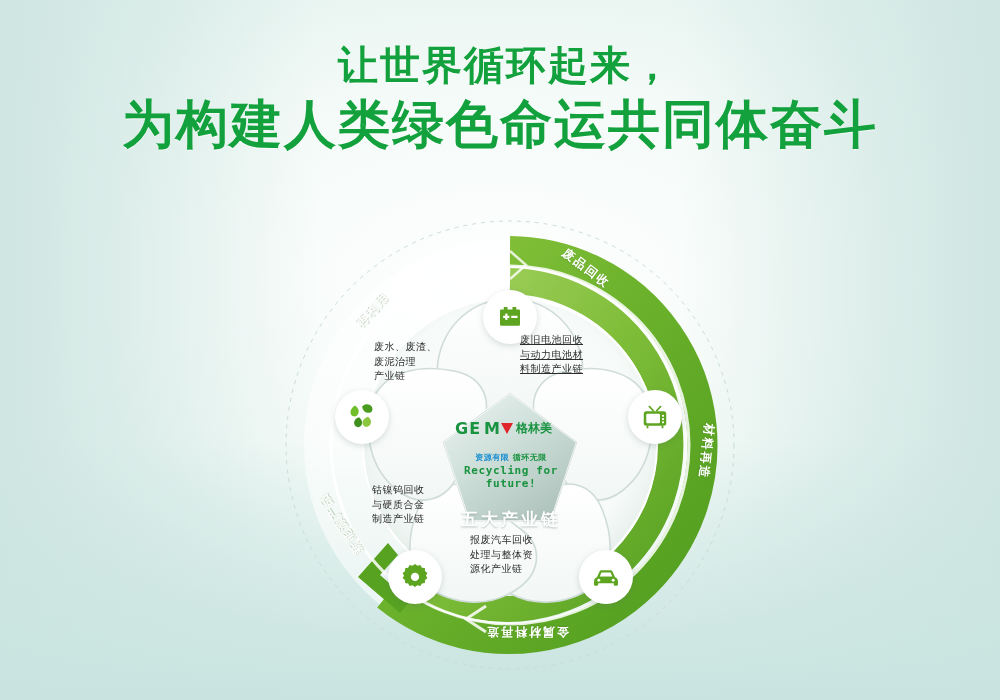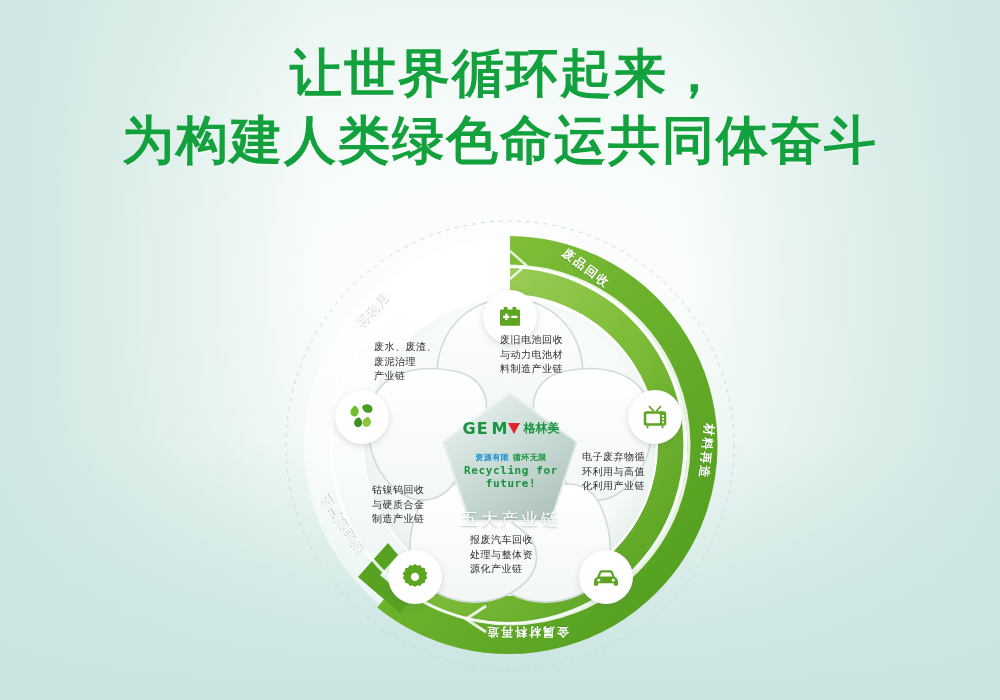--- a/index.html
+++ b/index.html
@@ -15,51 +15,51 @@
     background:linear-gradient(90deg,#cfe6e2 0%, rgba(207,230,226,0) 100%);}
   .bg-tint-r{position:absolute;right:0;top:0;width:320px;height:700px;
     background:linear-gradient(270deg,#cfe6e2 0%, rgba(207,230,226,0) 100%);}
   .bg-tint-b{position:absolute;left:0;bottom:0;width:1000px;height:260px;
     background:linear-gradient(0deg,#c9e4e0 0%, rgba(201,228,224,0) 100%);}
 
   
   .title{position:absolute;left:0;top:40px;width:1000px;text-align:center;
     color:#12a13c;font-weight:bold;letter-spacing:2px;line-height:1.28;
     text-shadow:0 1px 0 rgba(255,255,255,.7);}
-  .title .l1{font-size:52px;display:block;padding-left:12px;}
+  .title .l1{font-size:40px;display:block;padding-left:12px;}
   .title .l2{font-size:52px;display:block;}
 
   
   .diagram{position:absolute;left:280px;top:215px;width:460px;height:460px;}
   .diagram svg{display:block;}
 
   .cn{font-family:"DejaVu Sans","Liberation Sans",sans-serif;}
 
   
   .tblock{position:absolute;color:#2d2d2d;font-size:10px;line-height:1.45;
     font-family:"DejaVu Sans","Liberation Sans",sans-serif;text-align:left;
     letter-spacing:.5px;}
-  .tb-battery{left:220px;top:118px;width:116px;}
+  .tb-battery{left:240px;top:118px;width:116px;text-decoration:underline;}
   .tb-ewaste {left:302px;top:235px;width:96px;}
   .tb-car    {left:190px;top:318px;width:112px;}
   .tb-alloy  {left:92px;top:268px;width:104px;}
   .tb-waste  {left:94px;top:125px;width:104px;}
 
   .center-logo{position:absolute;left:175px;top:206px;width:112px;text-align:center;}
-  .logo-row{display:flex;align-items:center;justify-content:center;gap:3px;height:15px;}
+  .logo-row{display:flex;align-items:center;gap:3px;height:15px;}
   .logo-gem{font-size:16px;font-weight:bold;color:#19933f;letter-spacing:1px;
      font-family:"DejaVu Sans","Liberation Sans",sans-serif;}
   .logo-tri{width:0;height:0;border-left:6px solid transparent;border-right:6px solid transparent;
      border-top:11px solid #e0262b;margin-left:-3px;}
   .logo-cn{font-size:12px;font-weight:bold;color:#19933f;letter-spacing:0;}
   .logo-slogan{font-size:8px;color:#1a8fd0;font-weight:bold;margin-top:16px;letter-spacing:.5px;}
   .logo-slogan .s2{color:#19933f;}
   .logo-eng{font-size:11px;color:#19933f;font-weight:bold;margin-top:1px;letter-spacing:.6px;
      font-family:"DejaVu Sans Mono","Liberation Mono",monospace;}
-  .logo-five{margin-top:18px;font-size:17px;font-weight:normal;color:#ffffff;letter-spacing:3px;
+  .logo-five{margin-top:18px;font-size:17px;font-weight:bold;color:#ffffff;letter-spacing:3px;
      text-shadow:0 1px 2px rgba(120,140,135,.55);}
 
   
   .ring-lab{position:absolute;color:#ffffff;font-size:12px;font-weight:bold;letter-spacing:2px;
     font-family:"DejaVu Sans","Liberation Sans",sans-serif;
     text-shadow:0 1px 1px rgba(60,110,40,.35);white-space:nowrap;}
   .rl-recycle{left:72px;top:86px;transform:rotate(-48deg);}
   .rl-scrap  {left:278px;top:45px;transform:rotate(37deg);}
   .rl-remake {left:398px;top:228px;transform:rotate(96deg);}
   .rl-metal  {left:205px;top:408px;transform:rotate(180deg);}
@@ -222,25 +222,20 @@
       <path d="M9.8 12.2c-2.6.6-4.1 2.8-3.6 5.1.4 2 2.6 2.9 4.3 1.9 1.8-1 2.1-3.6.7-5.5-.4-.6-.9-1.1-1.4-1.5z" fill="#3f8f1c"></path>
     </svg>
   </div>
 
   <div class="tblock tb-battery">
     <div>废旧电池回收</div>
     <div>与动力电池材</div>
     <div>料制造产业链</div>
   </div>
 
-  <div class="tblock tb-ewaste">
-    <div>电子废弃物循</div>
-    <div>环利用与高值</div>
-    <div>化利用产业链</div>
-  </div>
 
   <div class="tblock tb-car">
     <div>报废汽车回收</div>
     <div>处理与整体资</div>
     <div>源化产业链</div>
   </div>
 
   <div class="tblock tb-alloy">
     <div>钴镍钨回收</div>
     <div>与硬质合金</div>

